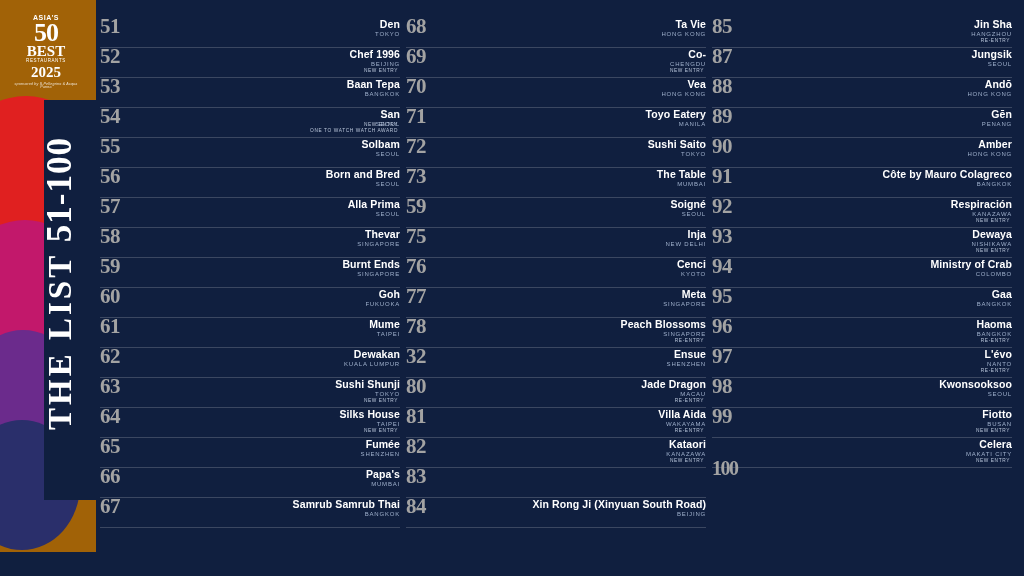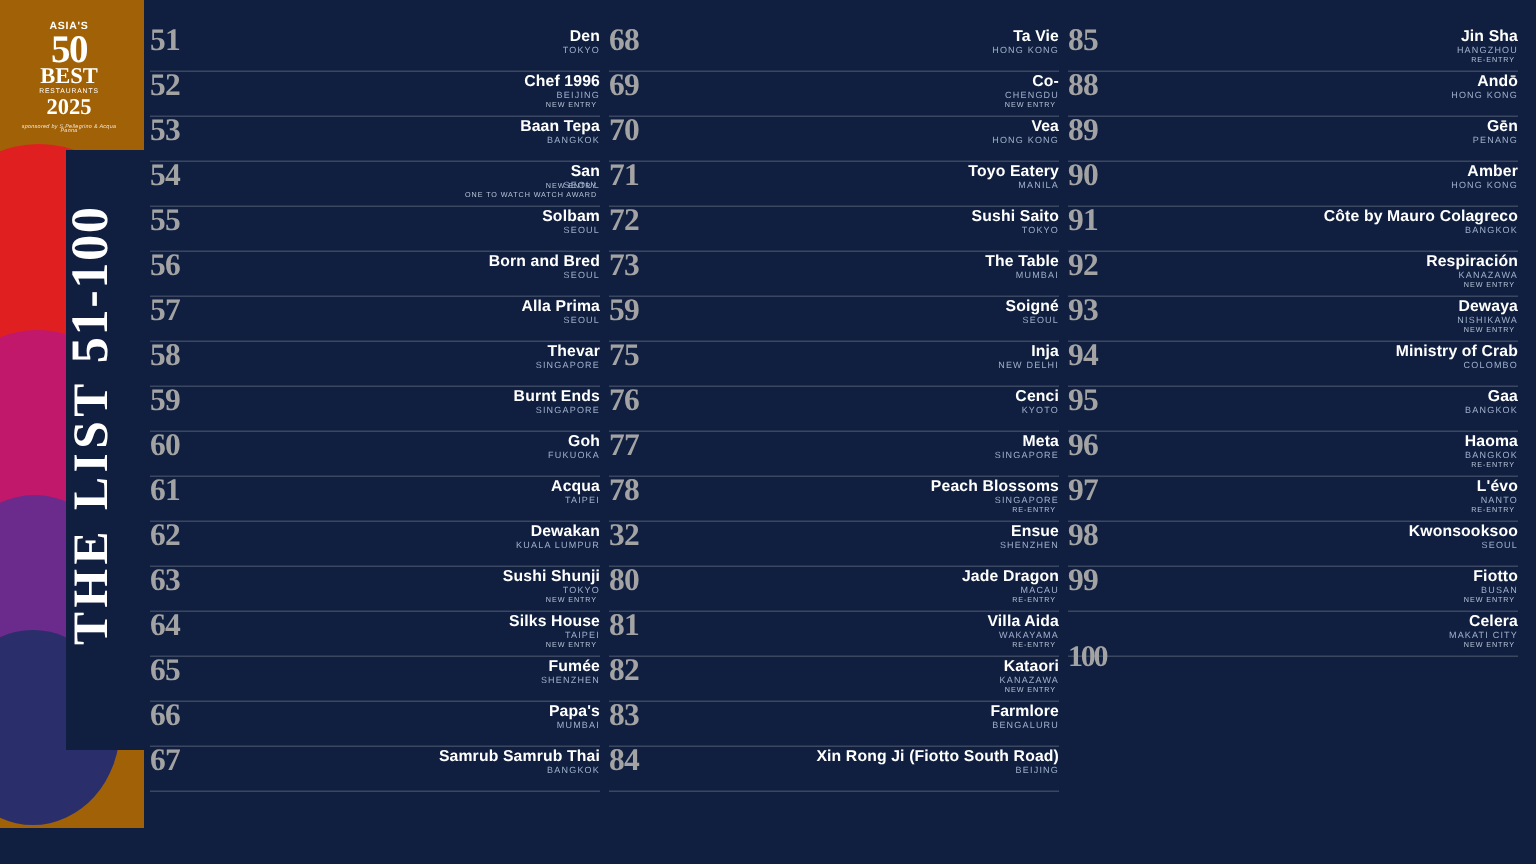--- a/index.html
+++ b/index.html
@@ -288,21 +288,21 @@
       <div class="entry">
         <div class="rank">60</div>
         <div class="info">
           <div class="name">Goh</div>
           <div class="city">FUKUOKA</div>
         </div>
       </div>
       <div class="entry">
         <div class="rank">61</div>
         <div class="info">
-          <div class="name">Acqua</div>
+          <div class="name">Mume</div>
           <div class="city">TAIPEI</div>
         </div>
       </div>
       <div class="entry">
         <div class="rank">62</div>
         <div class="info">
           <div class="name">Dewakan</div>
           <div class="city">KUALA LUMPUR</div>
         </div>
       </div>
@@ -450,43 +450,46 @@
       <div class="entry">
         <div class="rank">82</div>
         <div class="info">
           <div class="name">Kataori</div>
           <div class="city">KANAZAWA</div>
         </div>
         <div class="tags">NEW ENTRY</div>
       </div>
       <div class="entry">
         <div class="rank">83</div>
-        <div class="info">
-          <div class="name">Farmlore</div>
-          <div class="city">BENGALURU</div>
-        </div>
       </div>
       <div class="entry">
         <div class="rank">84</div>
         <div class="info">
-          <div class="name">Xin Rong Ji (Fiotto South Road)</div>
+          <div class="name">Xin Rong Ji (Xinyuan South Road)</div>
           <div class="city">BEIJING</div>
         </div>
       </div>
     </div>
   <div class="column" id="col-3">
       <div class="entry">
         <div class="rank">85</div>
         <div class="info">
           <div class="name">Jin Sha</div>
           <div class="city">HANGZHOU</div>
         </div>
         <div class="tags">RE-ENTRY</div>
       </div>
       <div class="entry">
+        <div class="rank">87</div>
+        <div class="info">
+          <div class="name">Jungsik</div>
+          <div class="city">SEOUL</div>
+        </div>
+      </div>
+      <div class="entry">
         <div class="rank">88</div>
         <div class="info">
           <div class="name">Andō</div>
           <div class="city">HONG KONG</div>
         </div>
       </div>
       <div class="entry">
         <div class="rank">89</div>
         <div class="info">
           <div class="name">Gēn</div>

